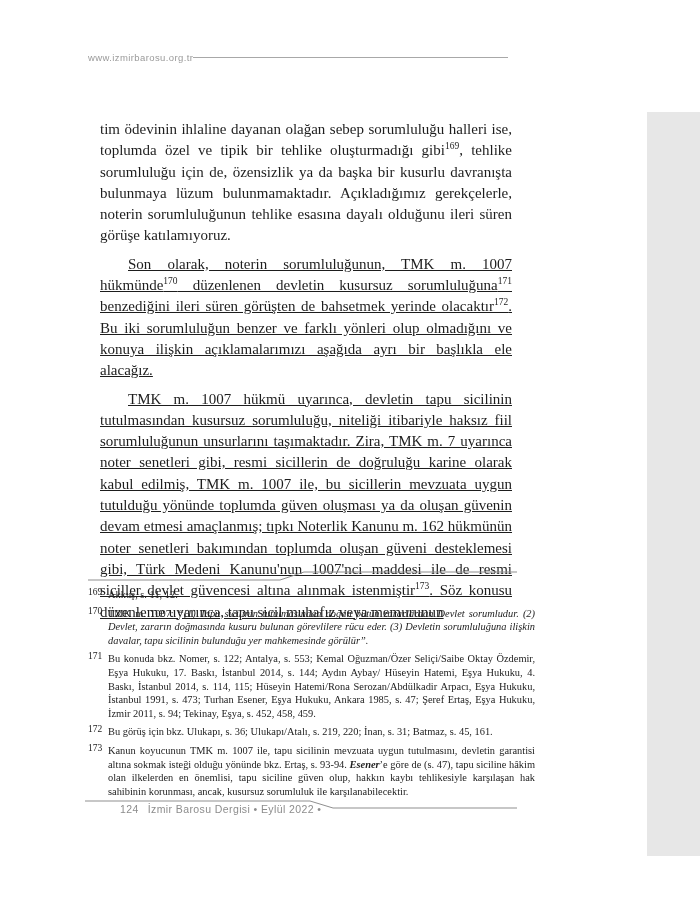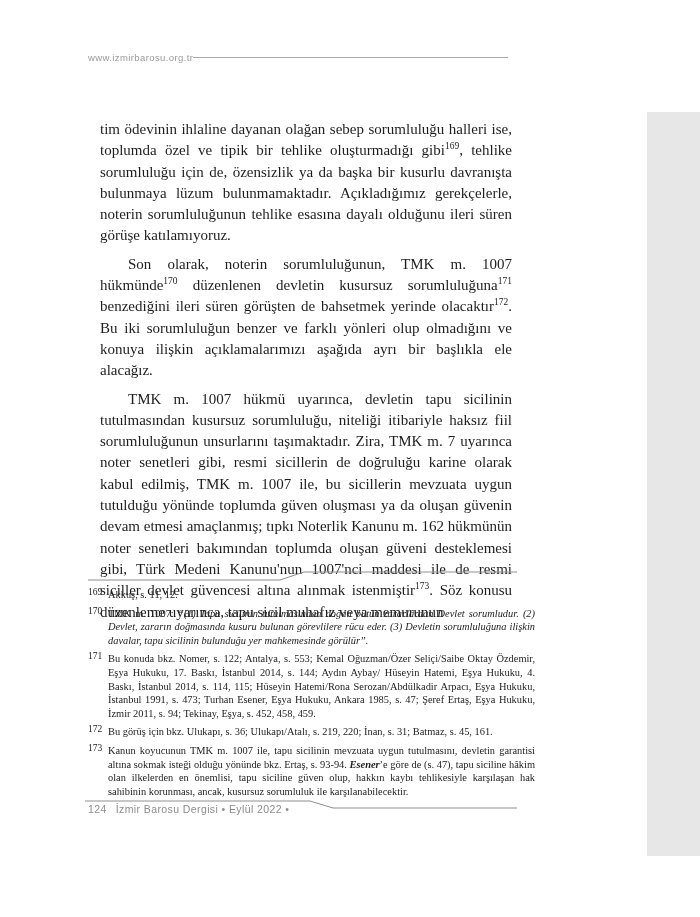--- a/index.html
+++ b/index.html
@@ -21,21 +21,21 @@
     font-family:"Liberation Sans", sans-serif;font-size:9.5px;color:#9a9a9a;
     letter-spacing:.4px;white-space:nowrap;
   }
   .header-rule{flex:1;height:1px;background:#a8a8a8;}
   
   .body-text{
     position:absolute;left:88px;top:119px;width:424px;
     font-size:15px;line-height:21.3px;color:#1d1d1d;text-align:justify;
   }
   .body-text p{margin:0 0 0 12px;}
-  .body-text p + p{margin-top:7px;}
+  .body-text p + p{margin-top:7px;text-decoration:underline;}
   .body-text p.indent{text-indent:28px;}
   .section-heading{
     margin:11px 0 12px 0;padding-left:28px;
     font-size:15.5px;font-weight:bold;line-height:22px;color:#1d1d1d;
     text-align:left;
   }
   sup.supref{font-size:9.5px;line-height:0;vertical-align:super;letter-spacing:0;}
   
   .rules-overlay{position:absolute;left:0;top:0;width:700px;height:917px;pointer-events:none;}
   
@@ -49,21 +49,21 @@
   }
   .fn-text{flex:1;text-align:justify;}
   .it{font-style:italic;}
   .bit{font-style:italic;font-weight:bold;}
   
   .page-footer{
     position:absolute;left:88px;top:803px;
     font-family:"Liberation Sans", sans-serif;font-size:10.5px;color:#8c8c8c;
     letter-spacing:.4px;white-space:nowrap;
   }
-  .page-footer .pgnum{margin-right:9px;}
+  .page-footer .pgnum{margin-right:9px;margin-left:32px;}
 </style>
 </head>
 <body>
 
 <div class="side-band"></div>
 
 <div class="page-header">
   <span class="header-url">www.izmirbarosu.org.tr</span>
   <div class="header-rule"></div>
 </div>

